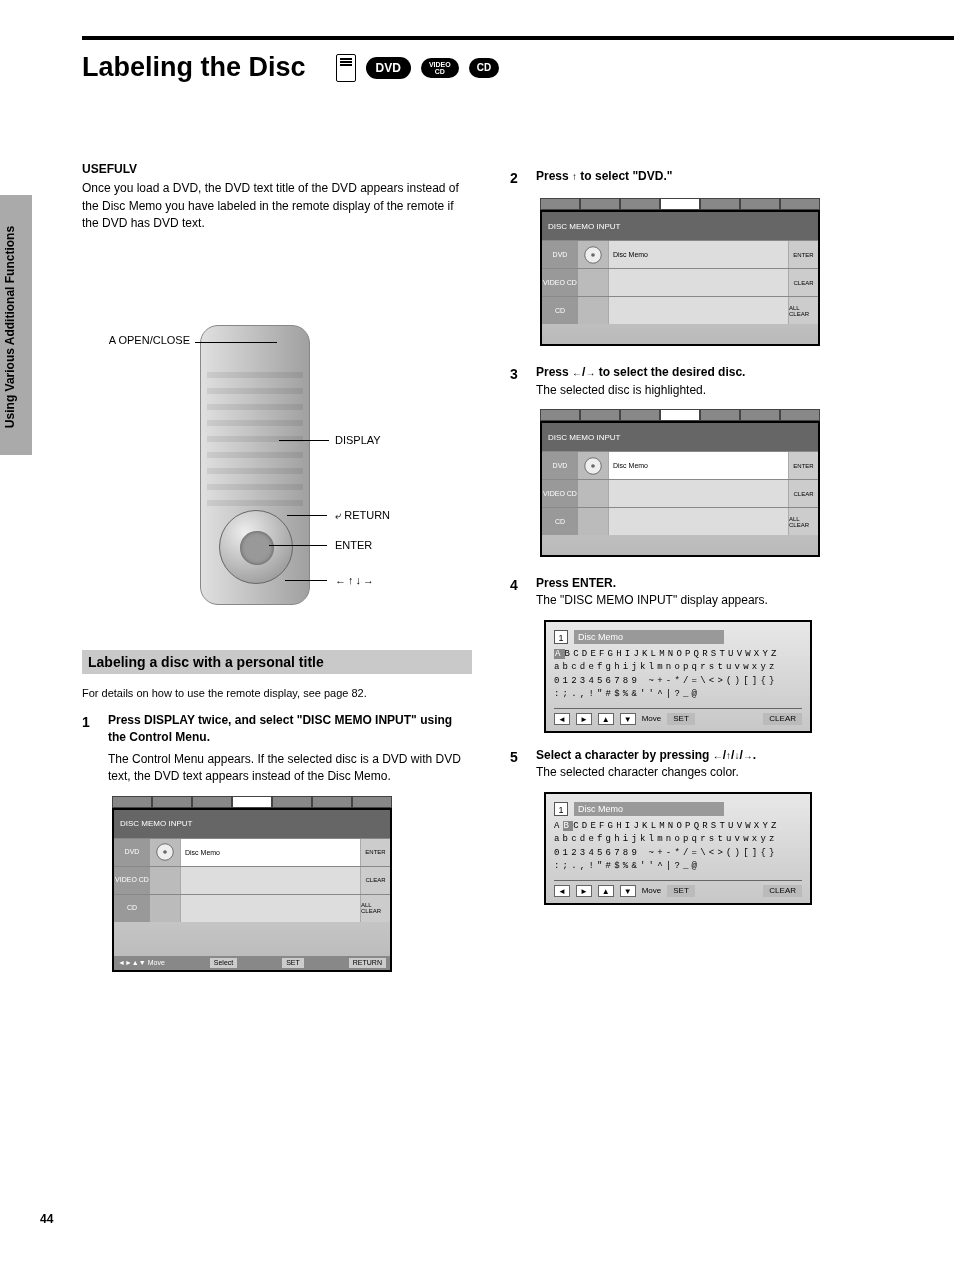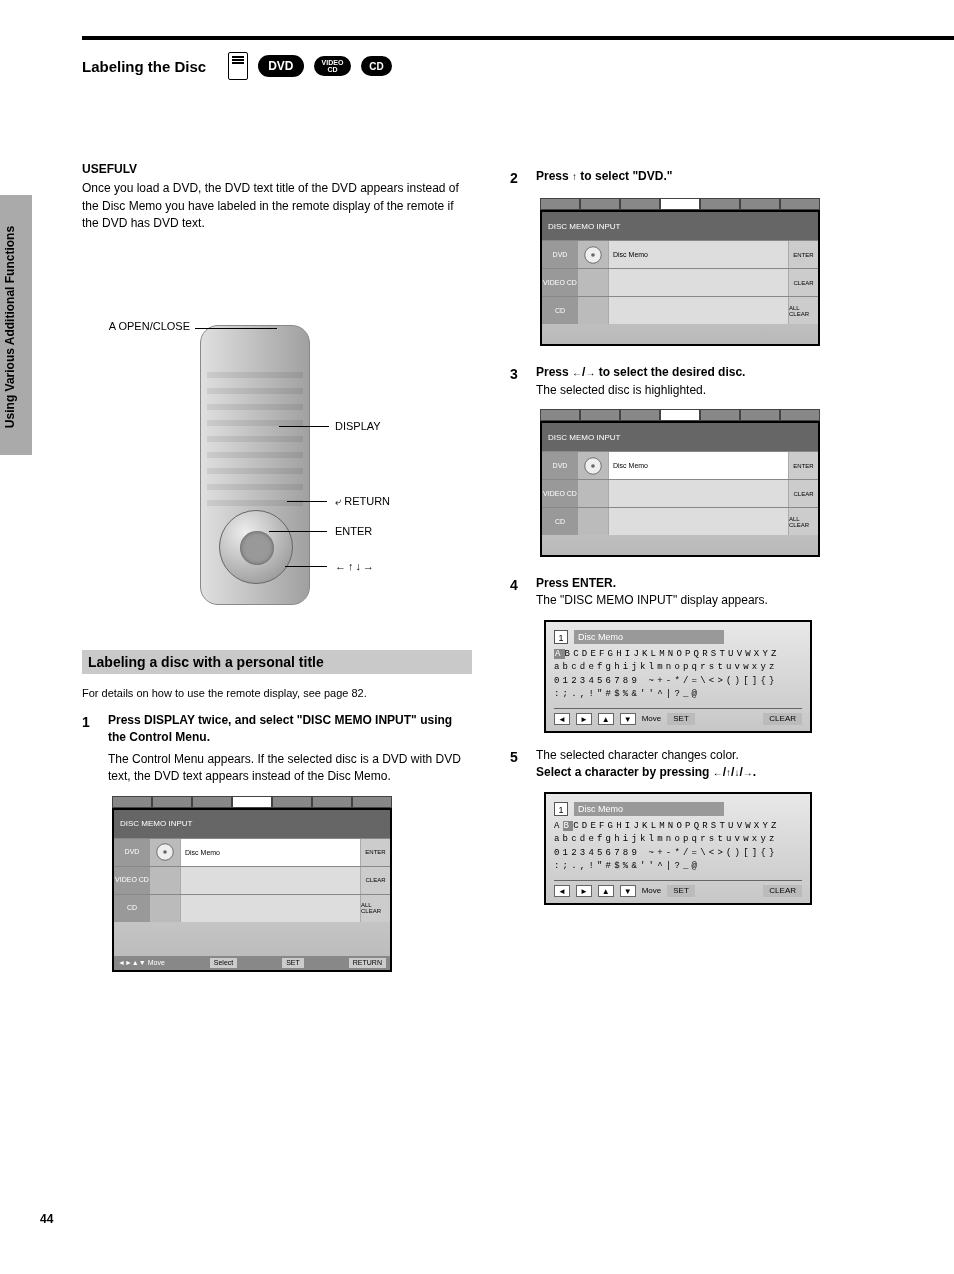--- a/index.html
+++ b/index.html
@@ -2,34 +2,34 @@
 <html><head>
 <meta charset="utf-8">
 <style>
   * { margin: 0; padding: 0; box-sizing: border-box; }
   body { width: 954px; height: 1274px; font-family: Arial, Helvetica, sans-serif; font-size: 12px; color: #000; position: relative; background: #fff; }
   .page-number { position: absolute; left: 40px; bottom: 48px; font-size: 12px; font-weight: bold; }
   .left-tab { position: absolute; left: 0; top: 195px; width: 32px; height: 260px; background: #aaa; }
   .left-tab span { display: block; transform: rotate(-90deg); transform-origin: center; white-space: nowrap; position: relative; top: 125px; left: -120px; font-size: 12px; font-weight: bold; width: 260px; text-align: center; }
   .black-bar { position: absolute; top: 36px; left: 82px; right: 0; height: 4px; background: #000; }
   .title-row { position: absolute; top: 52px; left: 82px; display: flex; align-items: center; gap: 10px; }
-  .title-row h1 { font-size: 15px; font-weight: bold; margin-right: 12px; }
+  .title-row h1 { font-size: 27px; font-weight: bold; margin-right: 20px; }
   .remote-icon { width: 20px; height: 28px; border: 1px solid #000; border-radius: 2px; display: flex; flex-direction: column; align-items: center; justify-content: flex-start; padding-top: 2px; }
   .remote-icon .lines { width: 12px; height: 2px; background: #000; margin-top: 1px; }
   .pill-badge { display: inline-flex; align-items: center; justify-content: center; background: #000; color: #fff; font-weight: bold; font-size: 10px; border-radius: 999px; padding: 4px 8px; height: 20px; }
   .pill-badge.dvd { font-size: 12px; padding: 5px 10px; height: 22px; }
   .pill-badge.two-line { font-size: 7px; line-height: 7px; flex-direction: column; padding: 3px 8px; height: 20px; }
   .intro-para { position: absolute; top: 145px; left: 82px; width: 390px; font-size: 12px; line-height: 1.45; }
   .usefulv-title { font-weight: bold; margin-top: 16px; margin-bottom: 2px; }
   .remote-diagram { position: absolute; top: 325px; left: 200px; width: 140px; height: 290px; }
   .remote-body { width: 110px; height: 280px; background: linear-gradient(90deg,#e0e0e0,#c0c0c0,#a0a0a0); border-radius: 18px; border:1px solid #888; position: absolute; left:0; top:0; }
   .remote-body::after { content:''; position:absolute; top:46px; left:6px; right:6px; height:140px; background: repeating-linear-gradient(to bottom, rgba(0,0,0,.08), rgba(0,0,0,.08) 6px, transparent 6px, transparent 16px); }
   .remote-jog { position:absolute; bottom:20px; left:18px; width:74px; height:74px; border-radius:50%; background: radial-gradient(circle at 35% 30%, #eee, #888); border:1px solid #666; }
   .remote-jog .center { position:absolute; top:20px; left:20px; width:34px; height:34px; border-radius:50%; background:#999; box-shadow: inset 0 0 4px #555; }
-  .r-label { position:absolute; font-size:11px; white-space:nowrap; }
+  .r-label { position:absolute; font-size:11px; white-space:nowrap;margin-top:14px; }
   .r-label.open { top:-5px; left:-120px; width:110px; text-align:right; }
   .r-label.open .ln { position:absolute; top:8px; left:115px; width:82px; border-top:1px solid #000; }
   .r-label.display { top:95px; left:135px; }
   .r-label.display .ln { position:absolute; top:6px; left:-56px; width:50px; border-top:1px solid #000; }
   .r-label.return { top:170px; left:135px; }
   .r-label.return .ln { position:absolute; top:6px; left:-48px; width:40px; border-top:1px solid #000; }
   .r-label.enter { top:200px; left:135px; }
   .r-label.enter .ln { position:absolute; top:6px; left:-66px; width:58px; border-top:1px solid #000; }
   .r-label.arrows { top:235px; left:135px; display:flex; gap:2px; }
   .r-label.arrows .ln { position:absolute; top:6px; left:-50px; width:42px; border-top:1px solid #000; }
@@ -321,22 +321,22 @@
         <span class="seg">SET</span>
         <span class="spacer"></span>
         <span class="seg">CLEAR</span>
       </div>
     </div>
   </div>
 
   <div class="step">
     <div class="num">5</div>
     <div class="txt">
+      <p style="font-weight:bold;"><span>Select a character by pressing <span class="inline-icon">←</span>/<span class="inline-icon">↑</span>/<span class="inline-icon">↓</span>/<span class="inline-icon">→</span>.</span></p>
       <p>The selected character changes color.</p>
-      <p style="font-weight:bold;"><span>Select a character by pressing <span class="inline-icon">←</span>/<span class="inline-icon">↑</span>/<span class="inline-icon">↓</span>/<span class="inline-icon">→</span>.</span></p>
     </div>
   </div>
 
   <div class="charpad-shell">
     <div class="charpad-card">
       <div class="charpad-title">
         <div class="box">1</div>
         <div class="field">Disc Memo</div>
       </div>
       <div class="charpad-lines">A<span class="sel">B</span>CDEFGHIJKLMNOPQRSTUVWXYZ

